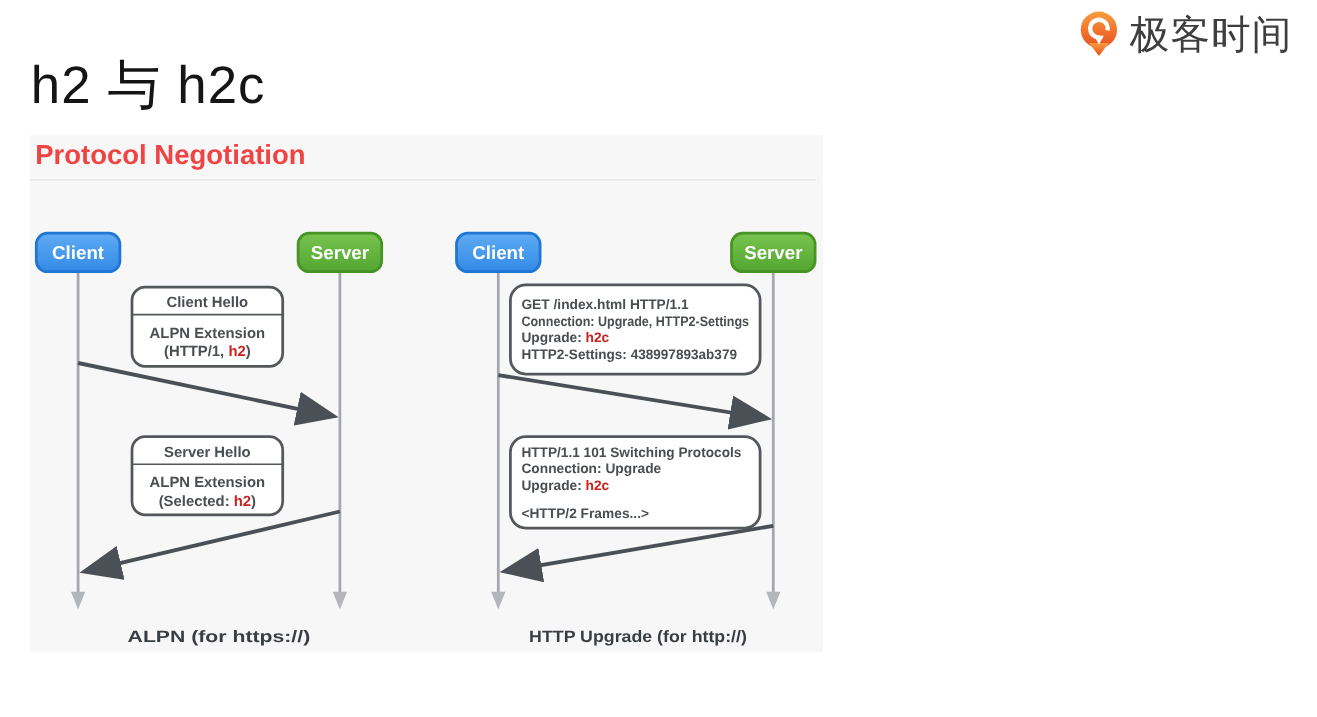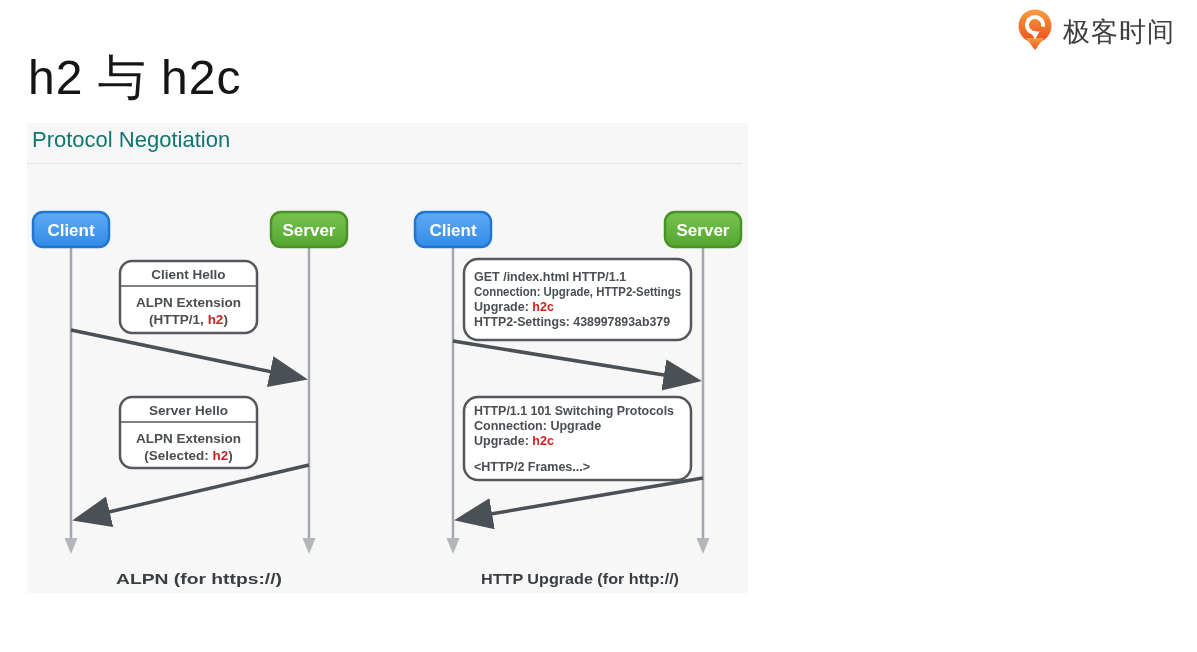--- a/index.html
+++ b/index.html
@@ -5,29 +5,29 @@
   html,body{margin:0;padding:0;background:#ffffff;}
   body{font-family:"Liberation Sans", sans-serif; width:1197px; height:652px; position:relative; overflow:hidden;}
   .slide{position:absolute; inset:0; background:#ffffff;}
 
   .page-title{
     position:absolute; left:28px; top:28px;
     font-size:48px; font-weight:200; color:#151515; letter-spacing:1px;margin-top:18px;
   }
 
   .logo{position:absolute; right:22px; top:8px; display:flex; align-items:center; gap:8px;}
-  .logo-text{font-size:27px; font-weight:500; color:#3e3e3e; letter-spacing:1px;}
+  .logo-text{font-size:36px; font-weight:500; color:#3e3e3e; letter-spacing:1px;}
 
   .panel{
     position:absolute; left:27px; top:123px; width:721px; height:470px;
     background:#f7f7f8;
   }
   .panel-title{
     position:absolute; left:5px; top:4px;
-    font-size:22px; font-weight:normal; color:#0f766e;
+    font-size:25px; font-weight:bold; color:#ef4444;
   }
   .panel-divider{
     position:absolute; left:0; top:40px; width:715px; height:0;
     border-bottom:1px solid #e3e3e4;
   }
   .diagram-svg{position:absolute; left:0; top:0;}
 
   .node-label{font-size:17px; font-weight:bold; fill:#ffffff;}
   .box-head{font-size:13.5px; font-weight:bold; fill:#4a4e53;}
   .box-line{font-size:13.5px; font-weight:bold; fill:#4a4e53;}

